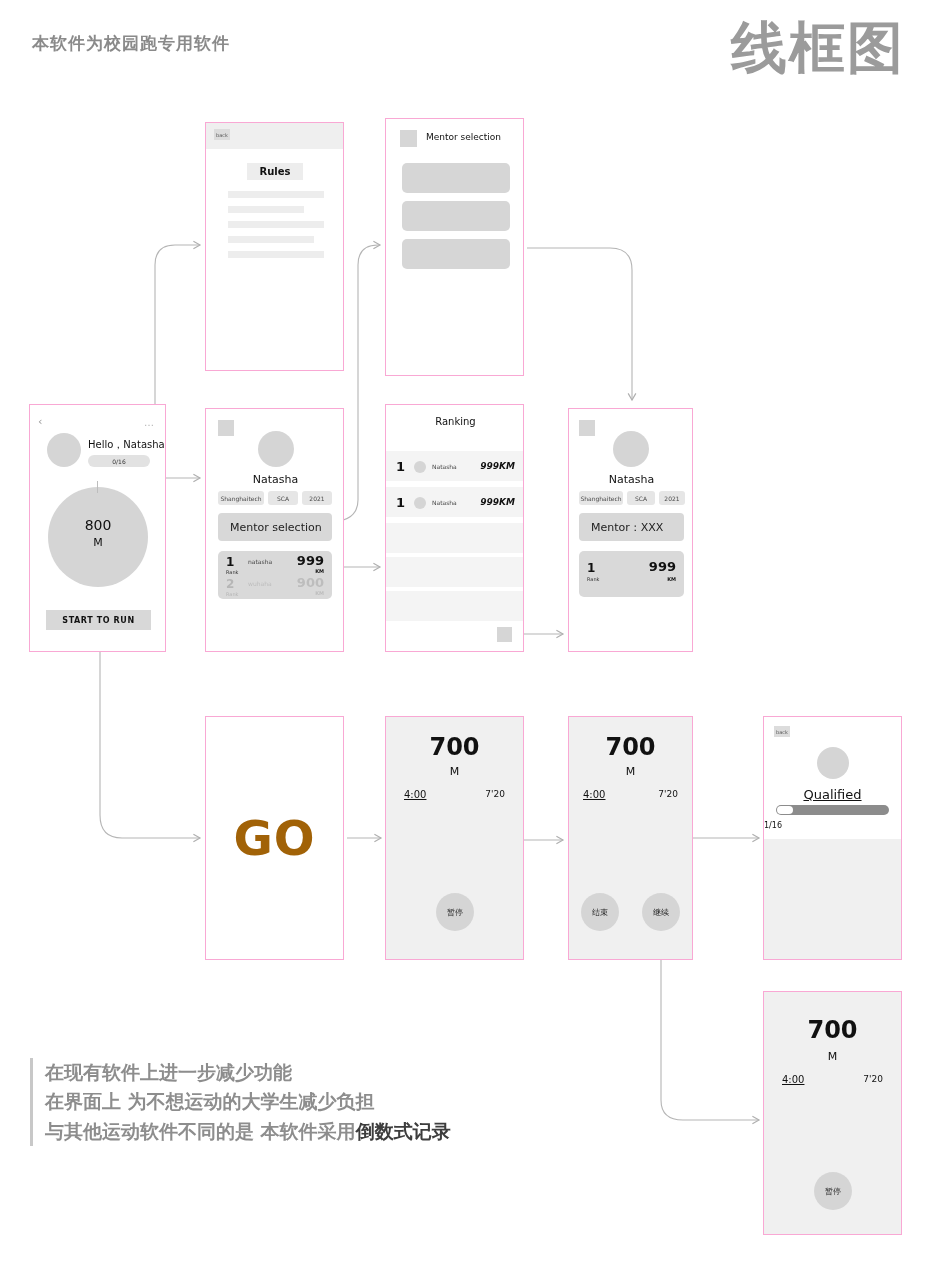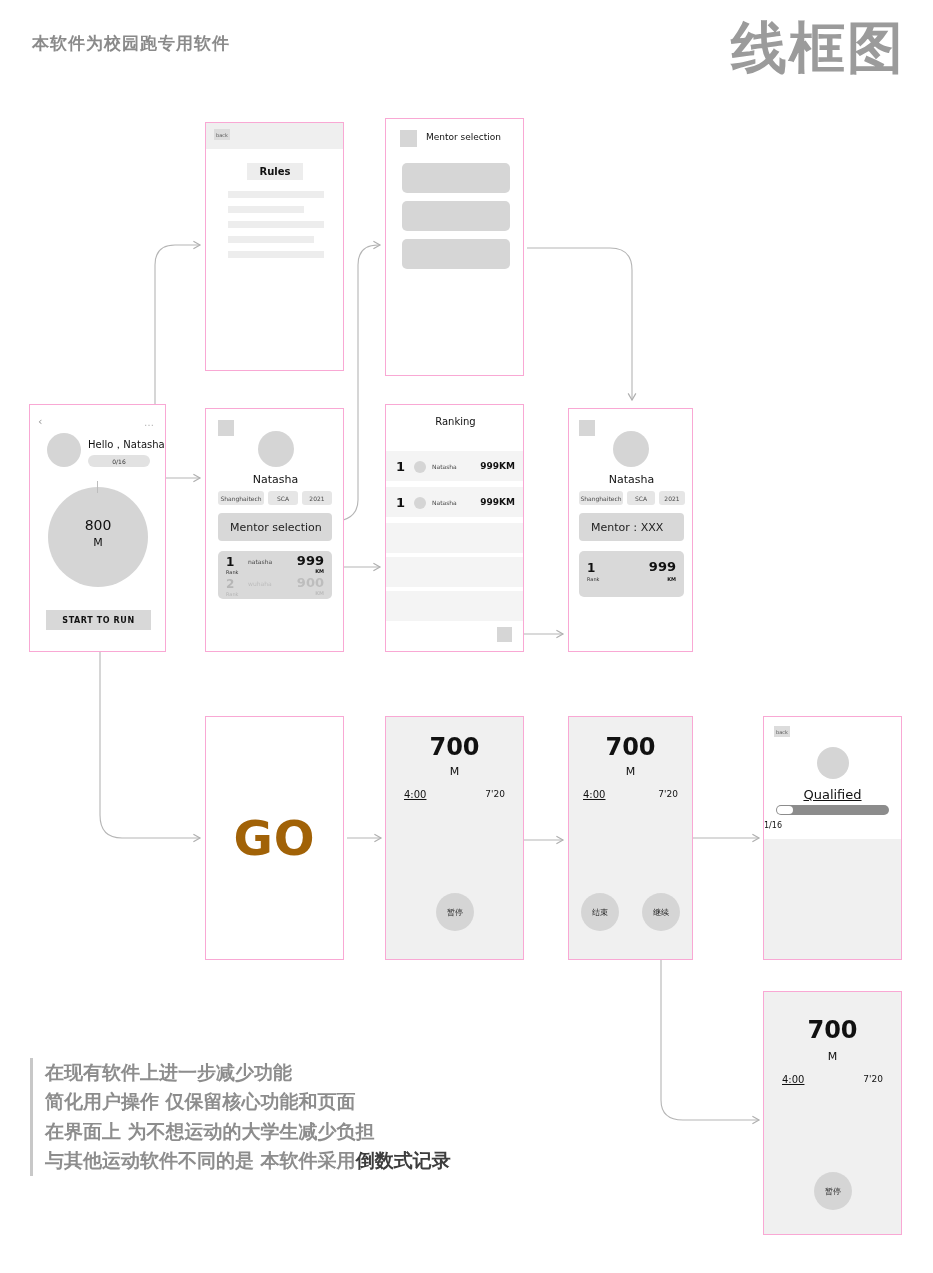--- a/index.html
+++ b/index.html
@@ -116,21 +116,21 @@
   .rank-row-val { position:absolute; font-size:13px; font-weight:bold; text-align:right; }
   .rank-row-unit { position:absolute; font-size:5px; font-weight:bold; text-align:right; }
 
   
   #screen-ranking { left: 385px; top: 404px; width: 139px; height: 248px; }
   #ranking-title { position:absolute; left:0; top:11px; width:139px; text-align:center; font-size:10px; color:#111; }
   .ranking-row { position:absolute; left:0; width:137px; background:#f4f4f4; }
   .ranking-rank { position:absolute; font-size:13px; font-weight:bold; color:#111; }
   .ranking-avatar { border-radius:50%; background:#d5d5d5; position:absolute; }
   .ranking-name { position:absolute; font-size:6px; color:#444; }
-  .ranking-km { position:absolute; font-size:9px; font-weight:bold; color:#111; text-align:right; }
+  .ranking-km { position:absolute; font-size:9px; font-weight:bold; color:#111; text-align:right;font-style:italic; }
   #ranking-next-sq { left: 111px; top: 222px; width: 15px; height: 15px; }
 
   
   #screen-profile2 { left: 568px; top: 408px; width: 125px; height: 244px; }
   #profile2-head-sq { left: 10px; top: 11px; width: 16px; height: 16px; }
   #profile2-avatar { left: 44px; top: 22px; width: 36px; height: 36px; }
   #profile2-name { position:absolute; left:0; top:64px; width:125px; text-align:center; font-size:11px; color:#111; }
   .profile2-tag { top: 82px; height: 14px; }
   #profile2-mentor-btn { left: 10px; top: 104px; width: 105px; height: 28px; }
   #profile2-rank-card {
@@ -362,16 +362,15 @@
 <div class="screen tinted" id="screen-run2">
   <div class="run-dist" style="top:24px;">700</div>
   <div class="run-unit" style="top:58px;">M</div>
   <div class="run-time-left" style="left:18px; top:82px;">4:00</div>
   <div class="run-time-right" style="right:18px; top:82px;">7'20</div>
   <div class="run-circle-btn" style="left:50px; top:180px; width:38px; height:38px;">暂停</div>
 </div>
 
 <div id="footer-notes">
   <div class="note-line">在现有软件上进一步减少功能</div>
-  <div class="note-line">简化用户操作  仅保留核心功能和页面</div>
   <div class="note-line">在界面上  为不想运动的大学生减少负担</div>
   <div class="note-line"><span>与其他运动软件不同的是 本软件采用</span><b>倒数式记录</b></div>
 </div>
 
 </body></html>

